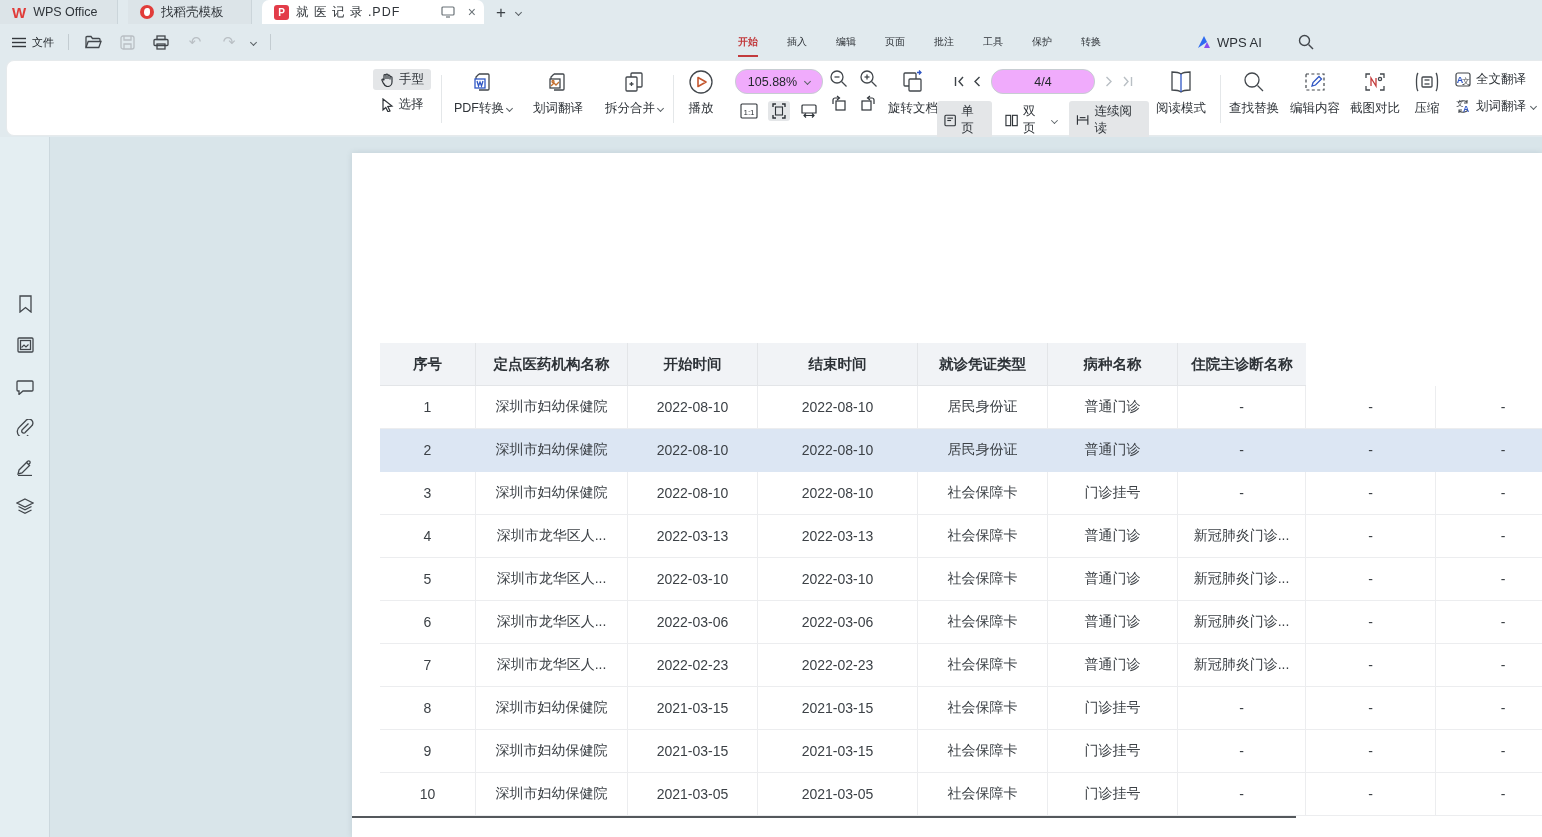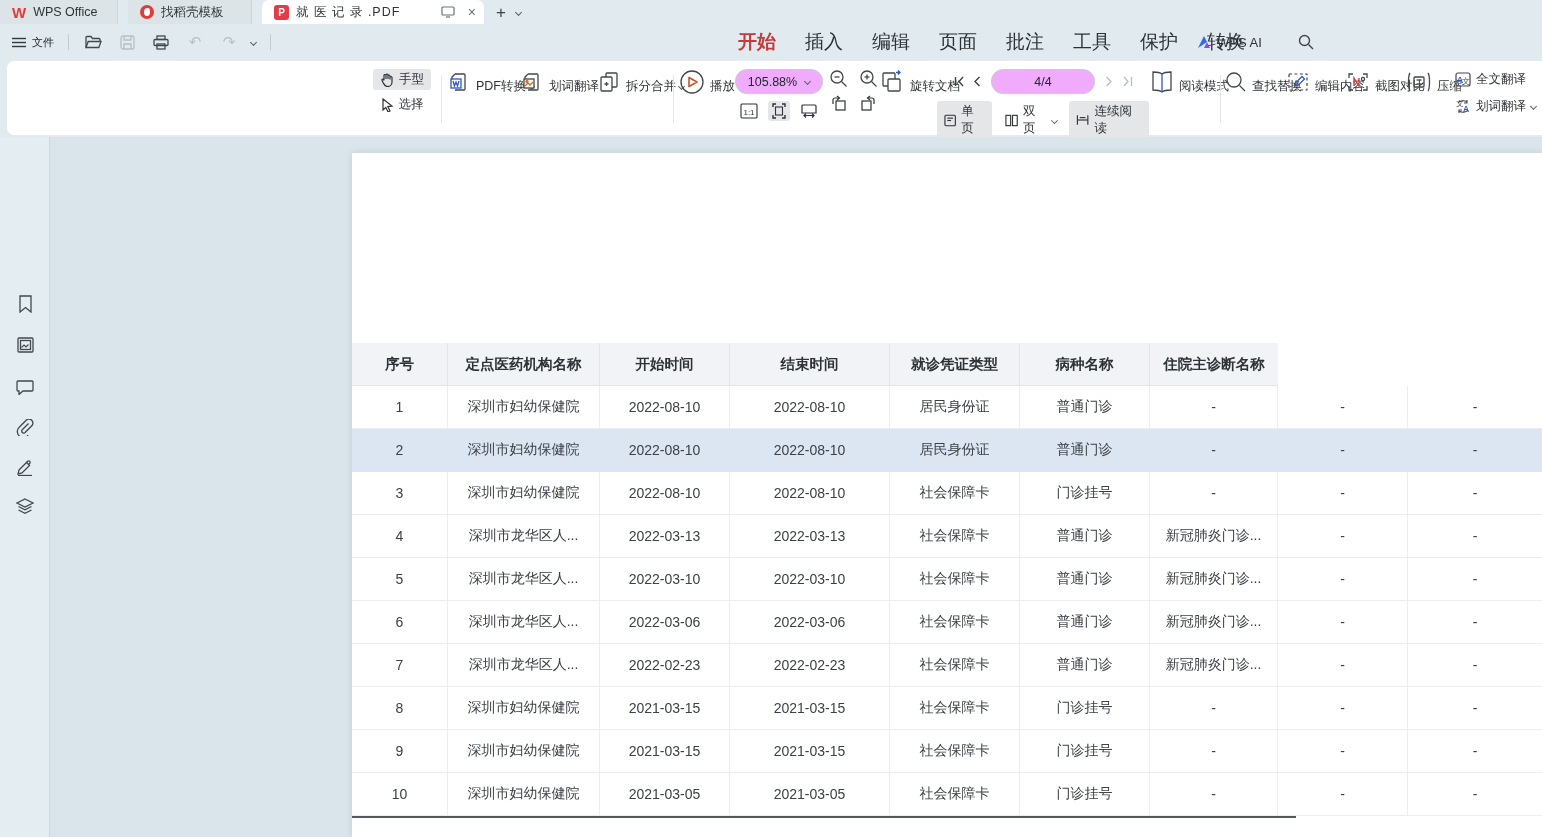--- a/index.html
+++ b/index.html
@@ -32,52 +32,52 @@
   .chev.sm{width:5px;height:5px;}
 
   
   #menubar{position:absolute;left:0;top:24px;width:100%;height:36px;background:var(--chrome-bg);display:flex;align-items:center;}
   .file-cluster{display:flex;align-items:center;gap:14px;padding-left:12px;}
   .vdiv{width:1px;height:16px;background:#c3ccd1;}
   .qbtn{display:flex;align-items:center;justify-content:center;width:20px;height:20px;}
   .glyph-undo,.glyph-redo{font-size:15px;color:var(--muted);font-family:"DejaVu Sans",sans-serif;}
   #file-label{display:flex;gap:6px;align-items:center;font-size:11px;color:#23282c;}
   #menus{position:absolute;left:738px;top:0;height:36px;display:flex;align-items:center;gap:29px;}
-  .menu-item{font-size:19px;color:#2c3136;position:relative;cursor:default;white-space:nowrap;}
+  .menu-item{font-size:10px;color:#2c3136;position:relative;cursor:default;white-space:nowrap;}
   .menu-item.active{color:var(--accent-red);font-weight:bold;}
   .menu-item.active::after{content:"";position:absolute;left:0;right:0;bottom:-8px;height:2px;background:var(--accent-red);}
   #wpsai{display:flex;align-items:center;gap:5px;font-size:13px;color:#2c3136;}
   #menu-search{margin-left:24px;}
 
   
   #toolcard{position:absolute;left:6px;top:60px;width:1536px;height:76px;background:#fff;border:1px solid #e6eaec;border-radius:8px 0 0 8px;border-right:none;}
   .tg{position:absolute;top:8px;display:flex;flex-direction:column;align-items:center;}
   .tdiv{position:absolute;top:14px;width:1px;height:48px;background:#e4e7e9;}
   .chip{display:flex;align-items:center;gap:5px;padding:2px 7px;border-radius:3px;font-size:12.5px;color:#2e3338;}
   .chip.on{background:var(--active-chip);}
-  .big{position:absolute;top:8px;display:flex;flex-direction:row;align-items:flex-end;gap:5px;width:64px;}
+  .big{position:absolute;top:8px;display:flex;flex-direction:column;align-items:center;gap:5px;width:64px;}
   .big .lab{font-size:12.5px;color:#2e3338;display:flex;align-items:center;gap:3px;white-space:nowrap;}
   .icon26{height:26px;display:flex;align-items:center;justify-content:center;}
   .row2{display:flex;align-items:center;gap:8px;margin-top:7px;}
   .pillbox{border:1px solid #c7cdd2;border-radius:12px;height:25px;display:flex;align-items:center;justify-content:center;gap:8px;font-size:12.5px;color:#23282c;background:#f0abfc;}
   .navbtn{display:flex;align-items:center;justify-content:center;width:16px;height:20px;}
   .gray{color:var(--muted);}
   .fitbox{width:22px;height:20px;display:flex;align-items:center;justify-content:center;border-radius:3px;}
   .fitbox.on{background:var(--active-chip);}
 
   
   #main{position:absolute;left:0;top:137px;width:1542px;height:700px;background:var(--doc-bg);}
   #rail{position:absolute;left:0;top:0;width:50px;height:100%;background:var(--rail-bg);border-right:1px solid #ccd8de;}
   .rail-ic{position:absolute;left:13px;width:24px;height:24px;display:flex;align-items:center;justify-content:center;}
 
   #page{position:absolute;left:352px;top:16px;width:1190px;height:684px;background:#fff;box-shadow:0 0 6px rgba(60,80,95,.15);}
 
   
   #med-table{position:absolute;left:0;top:190px;width:1190px;font-size:14px;color:#3c4146;}
-  .t-head,.t-row{display:grid;grid-template-columns:96px 152px 130px 160px 130px 130px 128px 130px 134px;}
+  .t-head,.t-row{display:grid;grid-template-columns:96px 152px 130px 160px 130px 130px 128px 130px 134px;padding-left:28px;}
   .th-cell{height:43px;display:flex;align-items:center;justify-content:center;background:var(--header-bg);font-weight:bold;font-size:14.5px;color:#2d3237;border-right:1px solid #e3e5e8;border-bottom:1px solid #e3e5e8;}
   .th-cell:last-child{border-right:none;}
   .t-cell{height:43px;display:flex;align-items:center;justify-content:center;border-right:1px solid #ecedef;border-bottom:1px solid #ecedef;white-space:nowrap;overflow:hidden;}
   .t-cell:last-child{border-right:none;}
   .t-row.hl .t-cell{background:var(--row-highlight);border-right-color:transparent;border-bottom-color:transparent;}
   #table-endline{position:absolute;left:0;width:944px;height:2px;background:#54585c;}
 </style>
 </head>
 <body>
 

